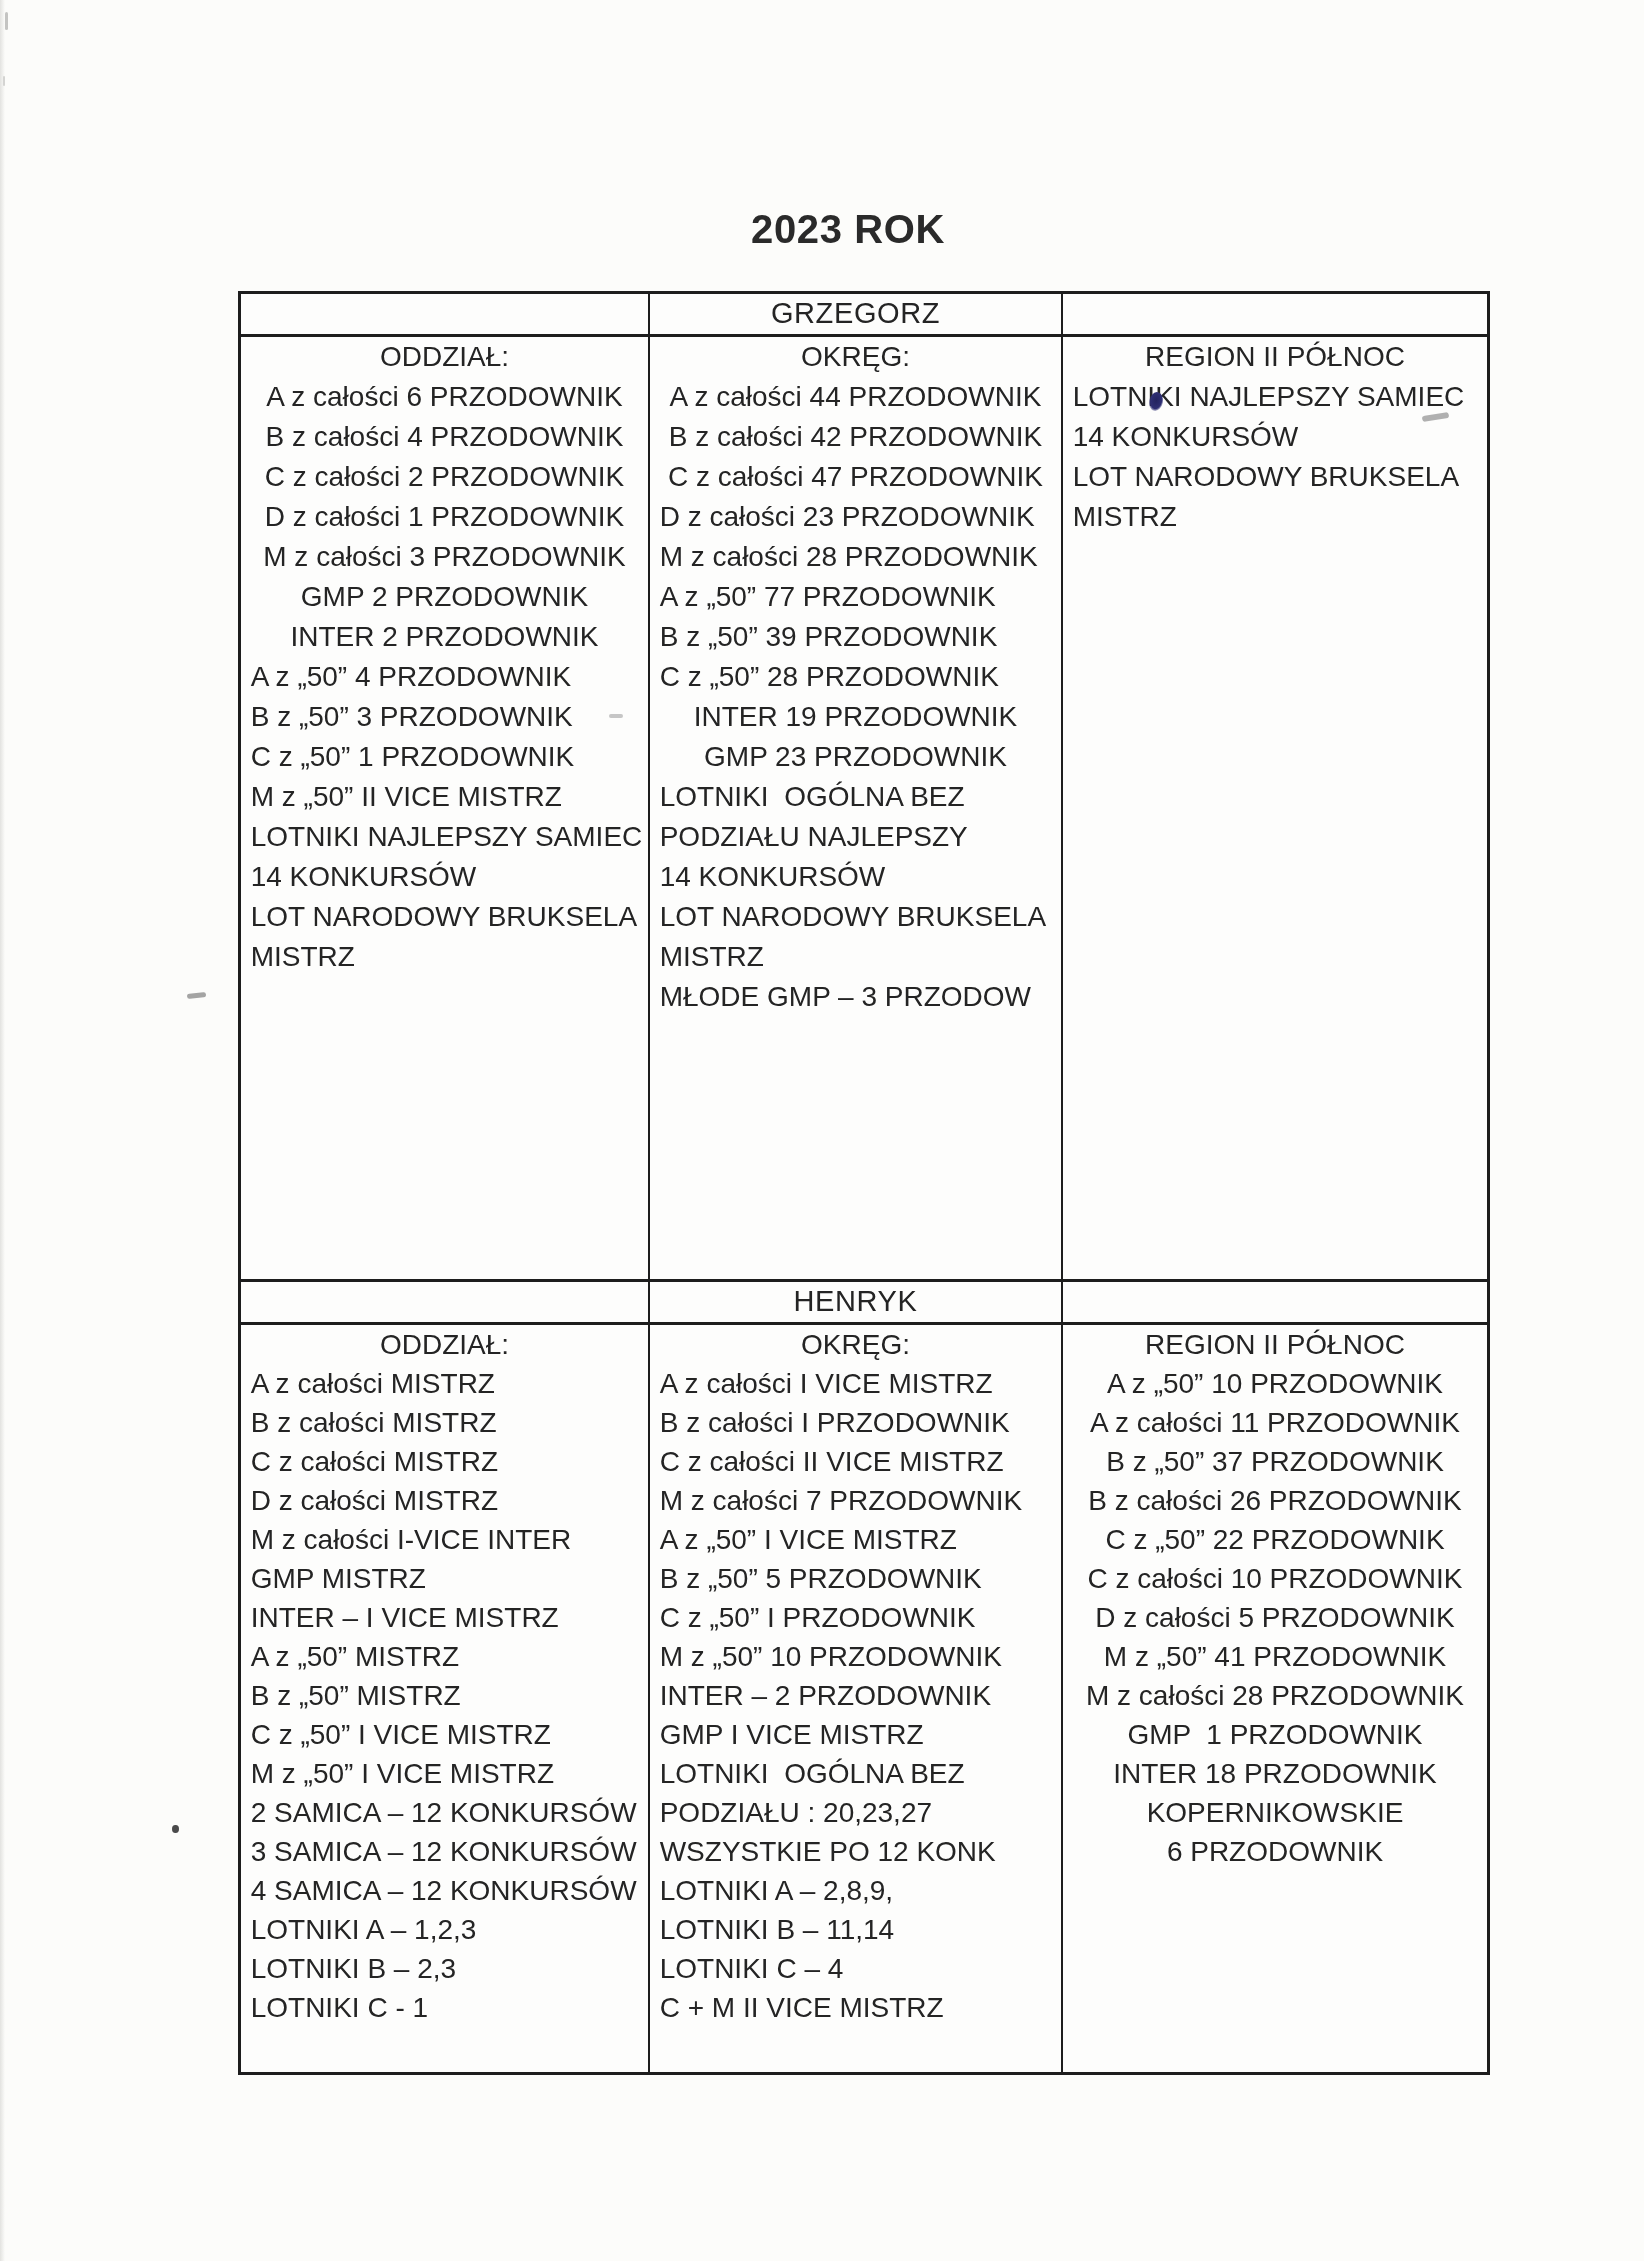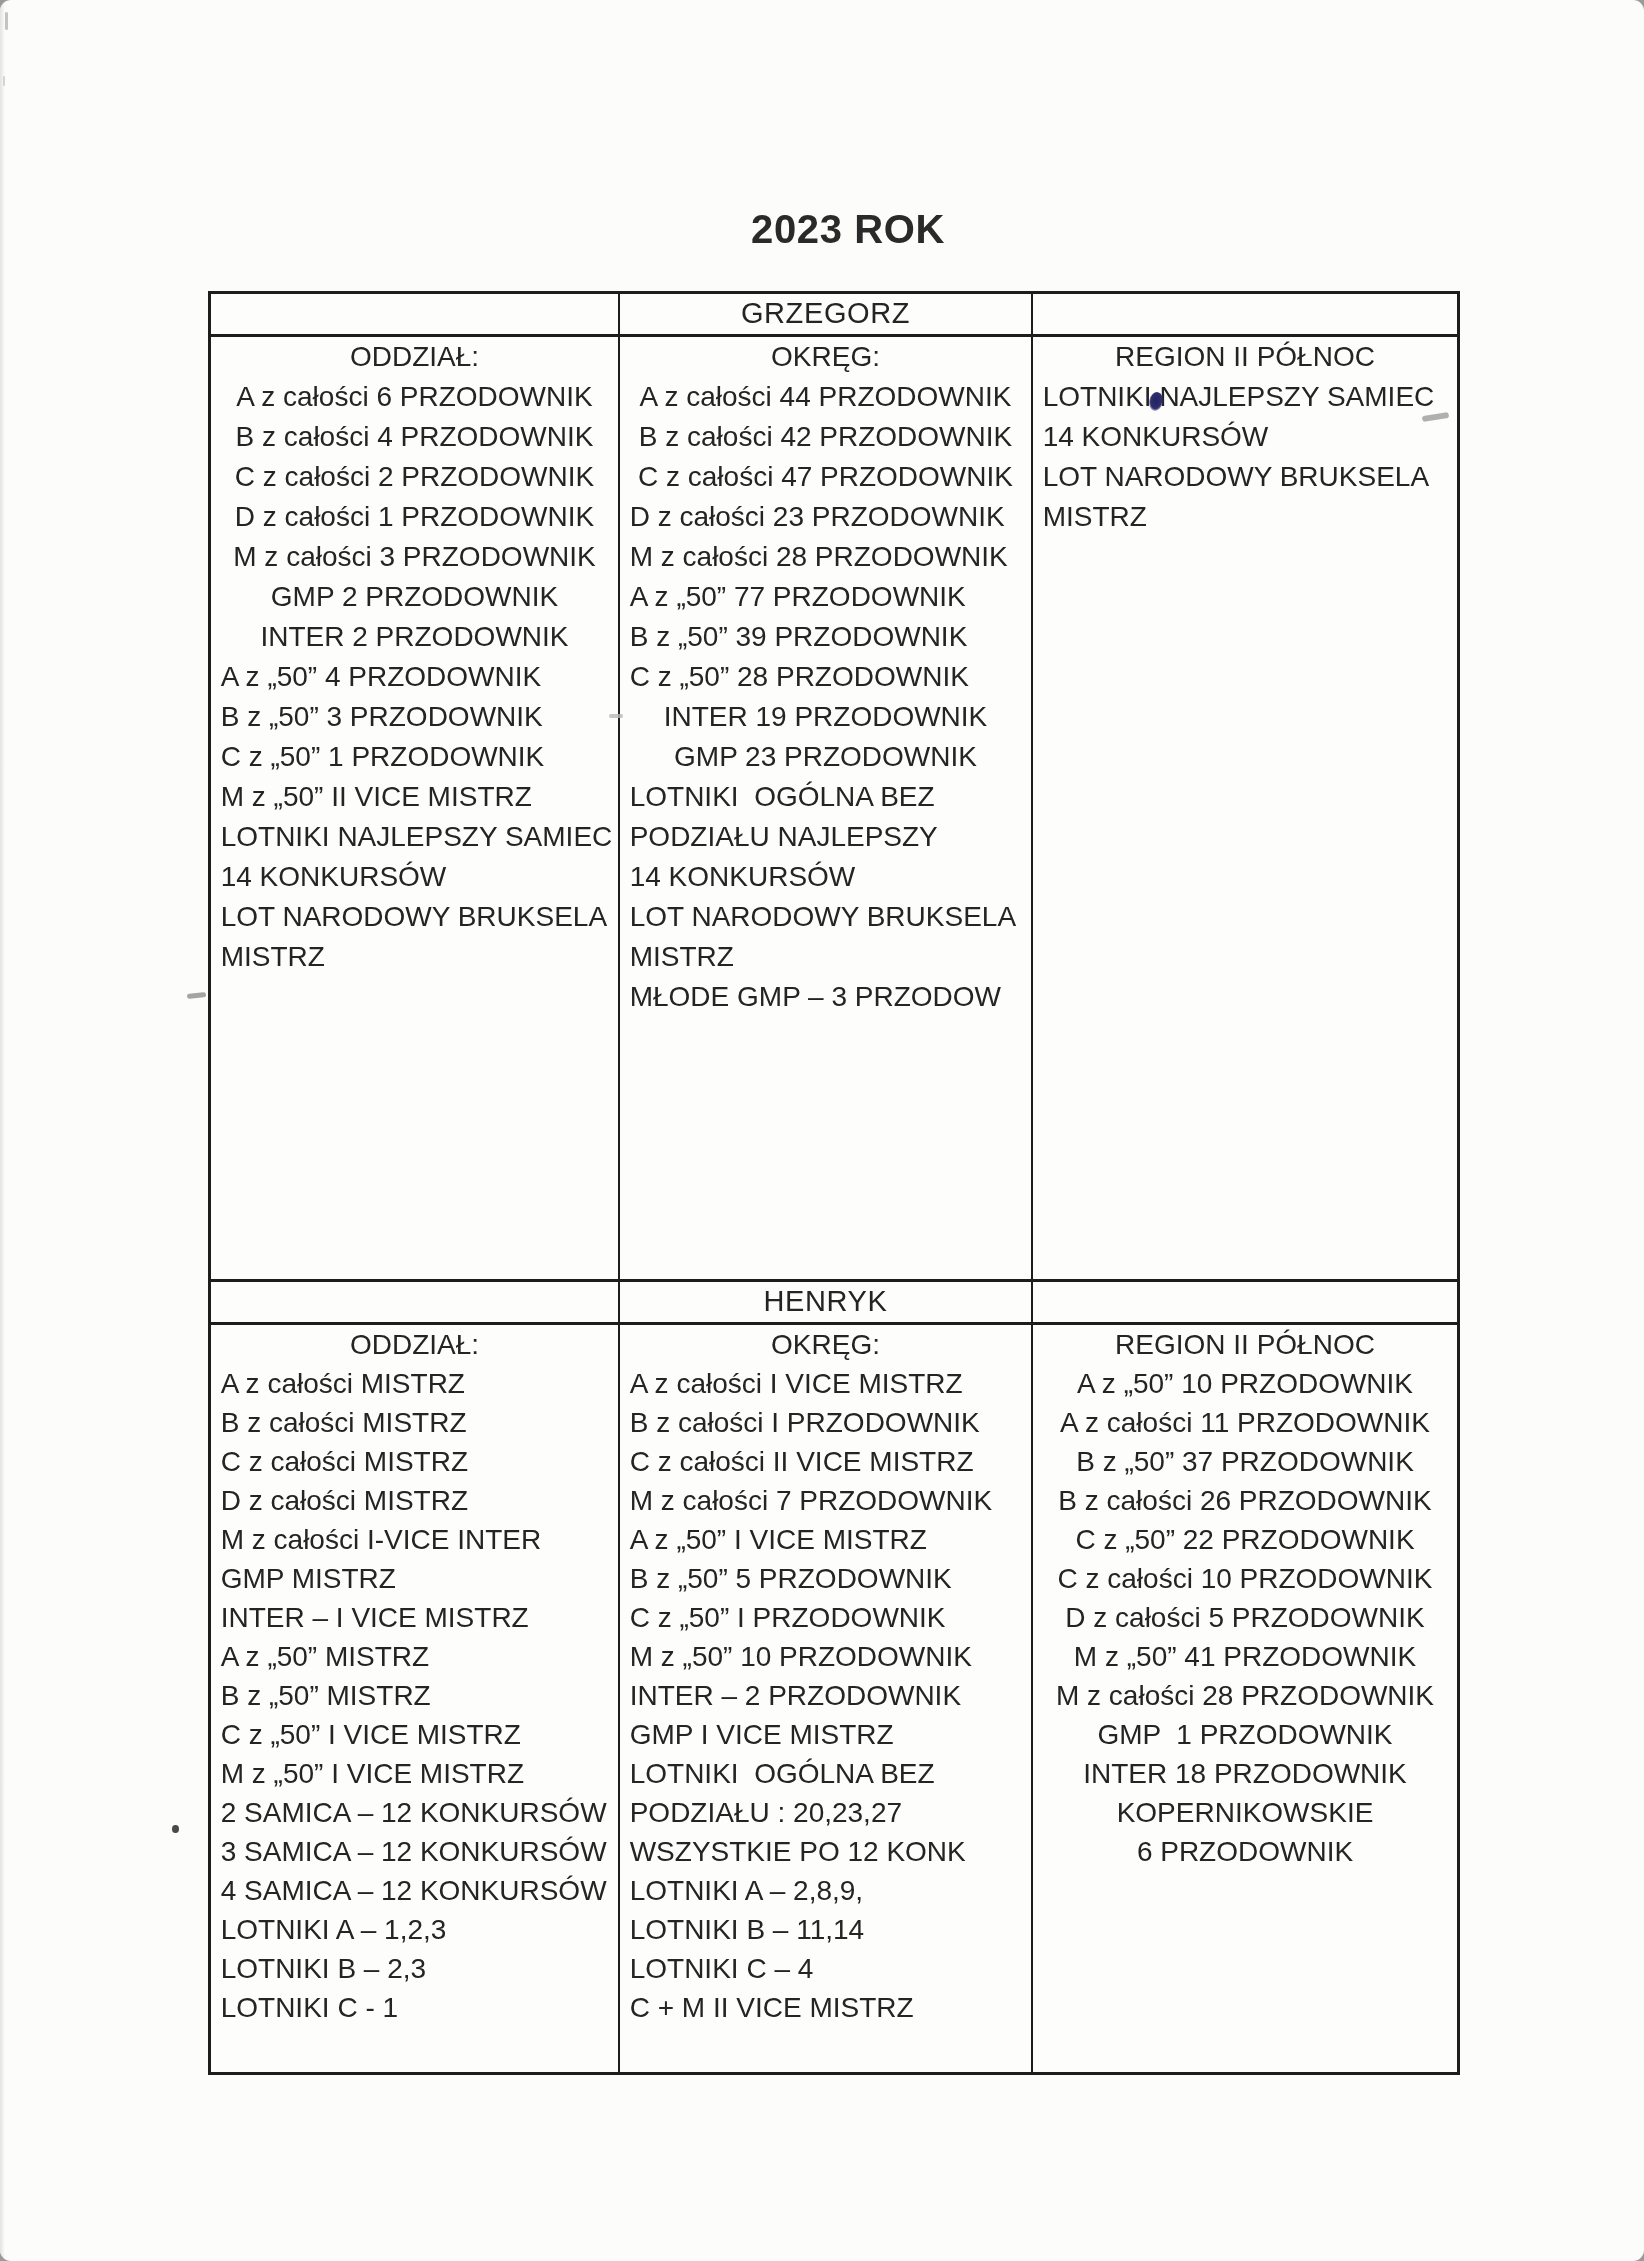--- a/index.html
+++ b/index.html
@@ -3,35 +3,34 @@
 <meta charset="utf-8">
 <style>
   html,body { margin:0; padding:0; background:#9a9a9a; }
   .page {
     position:relative;
     width:1644px; height:2261px;
     background:#fcfcfa;
     font-family:"Liberation Sans","DejaVu Sans",sans-serif;
     color:#262626;
     overflow:hidden;
-    border-radius:11px;
   }
   
   .edge-shade {
     position:absolute; left:0; top:0; bottom:0; width:5.2px;
     background:linear-gradient(to right,#dddddad0,#fcfcfa00);
   }
   .title {
     position:absolute; left:222px; top:208px; width:1252px;
     margin:0; text-align:center;
     font-size:40px; font-weight:bold; letter-spacing:0.6px;
     color:#2a2a2a; line-height:43px;
   }
   .award-table {
-    position:absolute; left:208px; top:291px; width:1252px;
+    position:absolute; left:238px; top:291px; width:1252px;
     border:3.2px solid #1d1d1d;
     box-sizing:border-box;
     background:#fdfdfc;
   }
   .row { display:grid; grid-template-columns:409px 413px 1fr; }
   .hdr { height:40px; border-bottom:3.2px solid #1d1d1d; }
   .hdr.second { border-top:3.2px solid #1d1d1d; }
   .hcell { box-sizing:border-box; }
   .hcell.c1, .hcell.c2 { border-right:2.6px solid #1d1d1d; }
   .hcell.mid-label {

